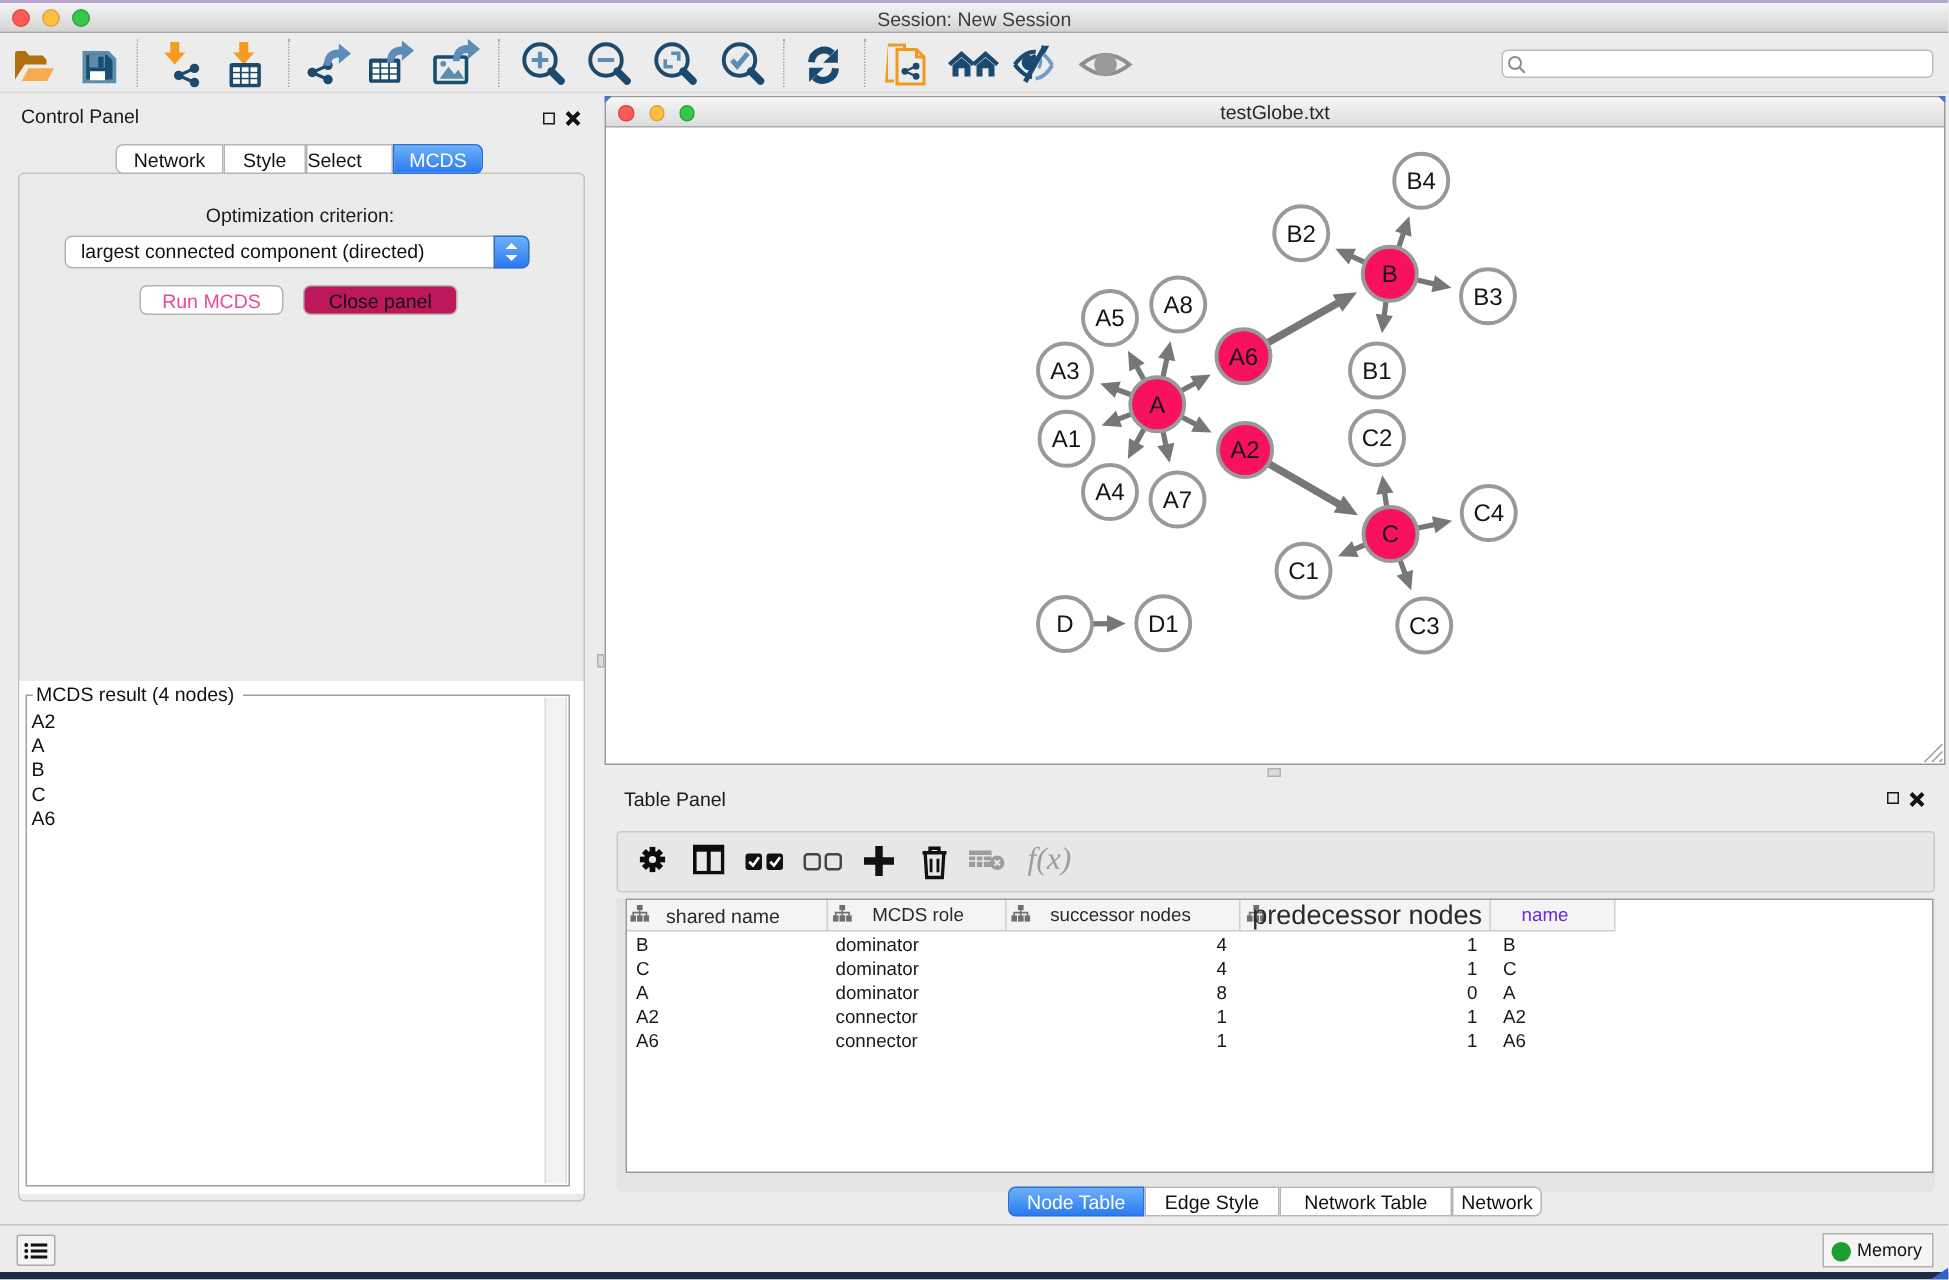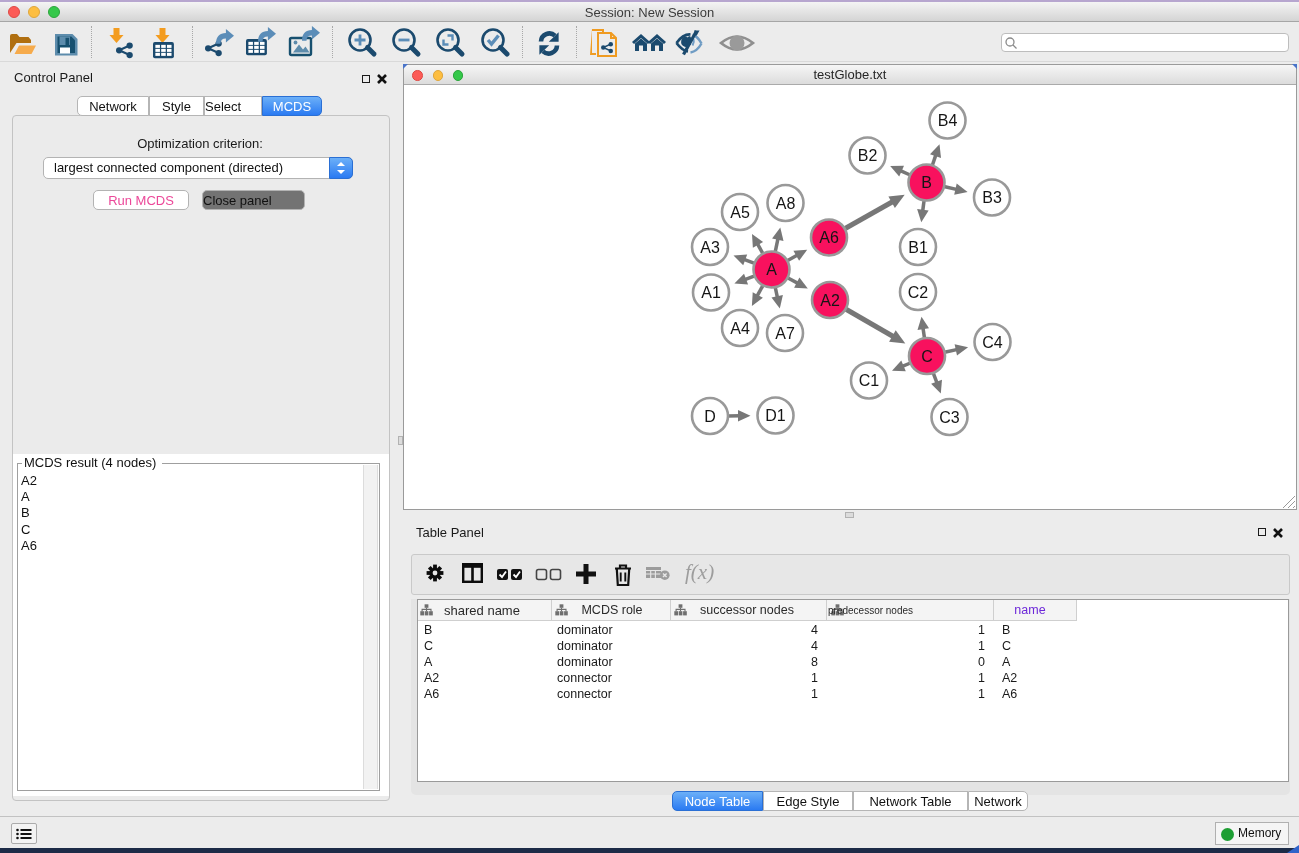--- a/index.html
+++ b/index.html
@@ -176,21 +176,21 @@
 <div style="position:absolute;left:204px;top:96px;width:58px;height:20px;background:#fff;color:#111;border:1px solid #b5b5b5;;font-size:13px;line-height:19px">Select</div>
 <div style="position:absolute;left:262px;top:96px;width:60px;height:20px;background:linear-gradient(#6cb0f8,#2a7af2);color:#fff;border:1px solid #2a6fd4;border-top-right-radius:5px;border-bottom-right-radius:5px;font-size:13px;text-align:center;line-height:19px">MCDS</div>
 <div style="position:absolute;left:30px;top:136px;width:340px;height:16px;text-align:center;font-size:13px;line-height:16px">Optimization criterion:</div>
 <div style="position:absolute;left:43px;top:157px;width:310px;height:22px;background:#fff;border:1px solid #b3b3b3;border-radius:5px"></div>
 <div style="position:absolute;left:54px;top:160px;width:270px;height:16px;font-size:13px;line-height:16px;color:#111">largest connected component (directed)</div>
 <div style="position:absolute;left:329px;top:157px;width:24px;height:22px;background:linear-gradient(#6cb0f8,#2a7af2);border:1px solid #2a6fd4;border-radius:0 5px 5px 0"></div>
 <svg style="position:absolute;left:333px;top:160px" width="16" height="16" viewBox="0 0 16 16">
     <path d="M4 6 L8 2 L12 6 Z M4 10 L8 14 L12 10 Z" fill="#fff"></path>
   </svg>
 <div style="position:absolute;left:93px;top:190px;width:96px;height:20px;background:#fff;border:1px solid #b3b3b3;border-radius:5px;font-size:13px;text-align:center;line-height:19px;color:#ec4899">Run MCDS</div>
-<div style="position:absolute;left:202px;top:190px;width:103px;height:20px;background:#737373;border:1px solid #b3b3b3;border-radius:5px;font-size:13px;line-height:19px;color:#111">Close panel</div>
+<div style="position:absolute;left:202px;top:190px;width:103px;height:20px;background:#be185d;border:1px solid #b3b3b3;border-radius:5px;font-size:13px;text-align:center;line-height:19px;color:#111">Close panel</div>
 <div style="position:absolute;left:13px;top:454px;width:376px;height:342px;background:#fff"></div>
 <div style="position:absolute;left:17px;top:463px;width:363px;height:328px;border:1px solid #9f9f9f"></div>
 <div style="position:absolute;left:22px;top:456px;width:140px;height:14px;background:#fff;font-size:13px;line-height:14px;color:#111;padding-left:2px">MCDS result (4 nodes)</div>
 <div style="position:absolute;left:363px;top:465px;width:15px;height:324px;background:#f2f2f2;border-left:1px solid #dcdcdc;border-right:1px solid #dcdcdc"></div>
 <div style="position:absolute;left:21px;top:473px;width:100px;font-size:13px;color:#111">
     <div style="height:16.2px;line-height:16.2px">A2</div>
     <div style="height:16.2px;line-height:16.2px">A</div>
     <div style="height:16.2px;line-height:16.2px">B</div>
     <div style="height:16.2px;line-height:16.2px">C</div>
     <div style="height:16.2px;line-height:16.2px">A6</div>
@@ -392,21 +392,21 @@
         <rect x="4.6" y="0.3" width="3.8" height="3.5"></rect>
         <rect x="0.3" y="7.2" width="3.7" height="4.2"></rect>
         <rect x="4.7" y="7.2" width="3.7" height="4.2"></rect>
         <rect x="9.1" y="7.2" width="3.7" height="4.2"></rect>
         <path d="M6.5 3.8 V5.4 M2.1 7.2 V5.4 H11 V7.2 M6.5 5.4 V7.2" stroke="#6f6f6f" stroke-width="1.1" fill="none"></path>
       </g>
     </svg></div>
 <div style="position:absolute;left:402px;top:603px;width:160px;height:15px;text-align:center;font-size:13px;line-height:15px;color:#2a2a2a">shared name</div>
 <div style="position:absolute;left:532px;top:603px;width:160px;height:15px;text-align:center;font-size:12.5px;line-height:15px;color:#2a2a2a">MCDS role</div>
 <div style="position:absolute;left:667px;top:603px;width:160px;height:15px;text-align:center;font-size:12.5px;line-height:15px;color:#2a2a2a">successor nodes</div>
-<div style="position:absolute;left:828px;top:603px;width:160px;height:15px;text-align:left;font-size:10px;line-height:15px;color:#2a2a2a">predecessor nodes</div>
+<div style="position:absolute;left:828px;top:603px;width:160px;height:15px;text-align:right;font-size:18px;line-height:15px;color:#2a2a2a">predecessor nodes</div>
 <div style="position:absolute;left:950px;top:603px;width:160px;height:15px;text-align:center;font-size:12.5px;line-height:15px;color:#6d28d9">name</div>
 <div style="position:absolute;left:424px;top:622px;width:100px;height:16px;font-size:12.5px;line-height:16px">B</div>
 <div style="position:absolute;left:557px;top:622px;width:100px;height:16px;font-size:12.5px;line-height:16px">dominator</div>
 <div style="position:absolute;left:718px;top:622px;width:100px;height:16px;font-size:12.5px;line-height:16px;text-align:right">4</div>
 <div style="position:absolute;left:885px;top:622px;width:100px;height:16px;font-size:12.5px;line-height:16px;text-align:right">1</div>
 <div style="position:absolute;left:1002px;top:622px;width:100px;height:16px;font-size:12.5px;line-height:16px">B</div>
 <div style="position:absolute;left:424px;top:638px;width:100px;height:16px;font-size:12.5px;line-height:16px">C</div>
 <div style="position:absolute;left:557px;top:638px;width:100px;height:16px;font-size:12.5px;line-height:16px">dominator</div>
 <div style="position:absolute;left:718px;top:638px;width:100px;height:16px;font-size:12.5px;line-height:16px;text-align:right">4</div>
 <div style="position:absolute;left:885px;top:638px;width:100px;height:16px;font-size:12.5px;line-height:16px;text-align:right">1</div>

